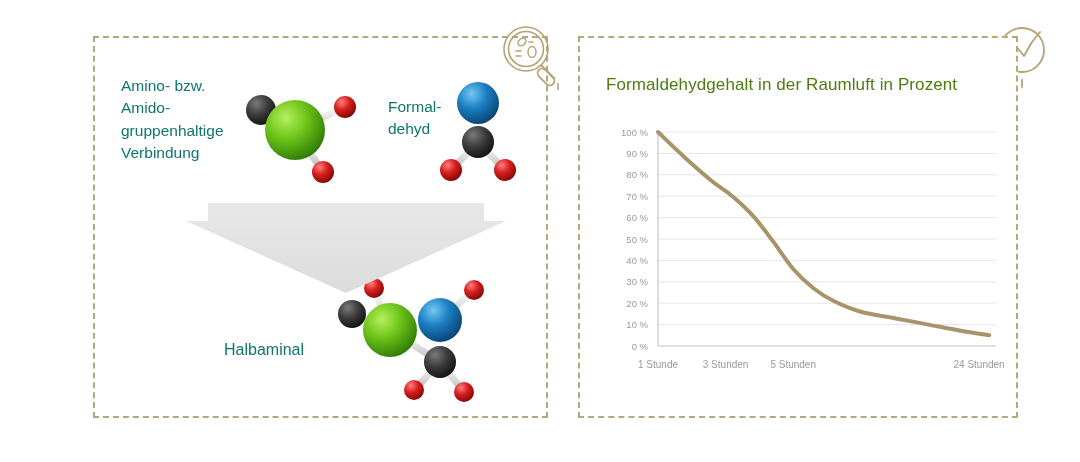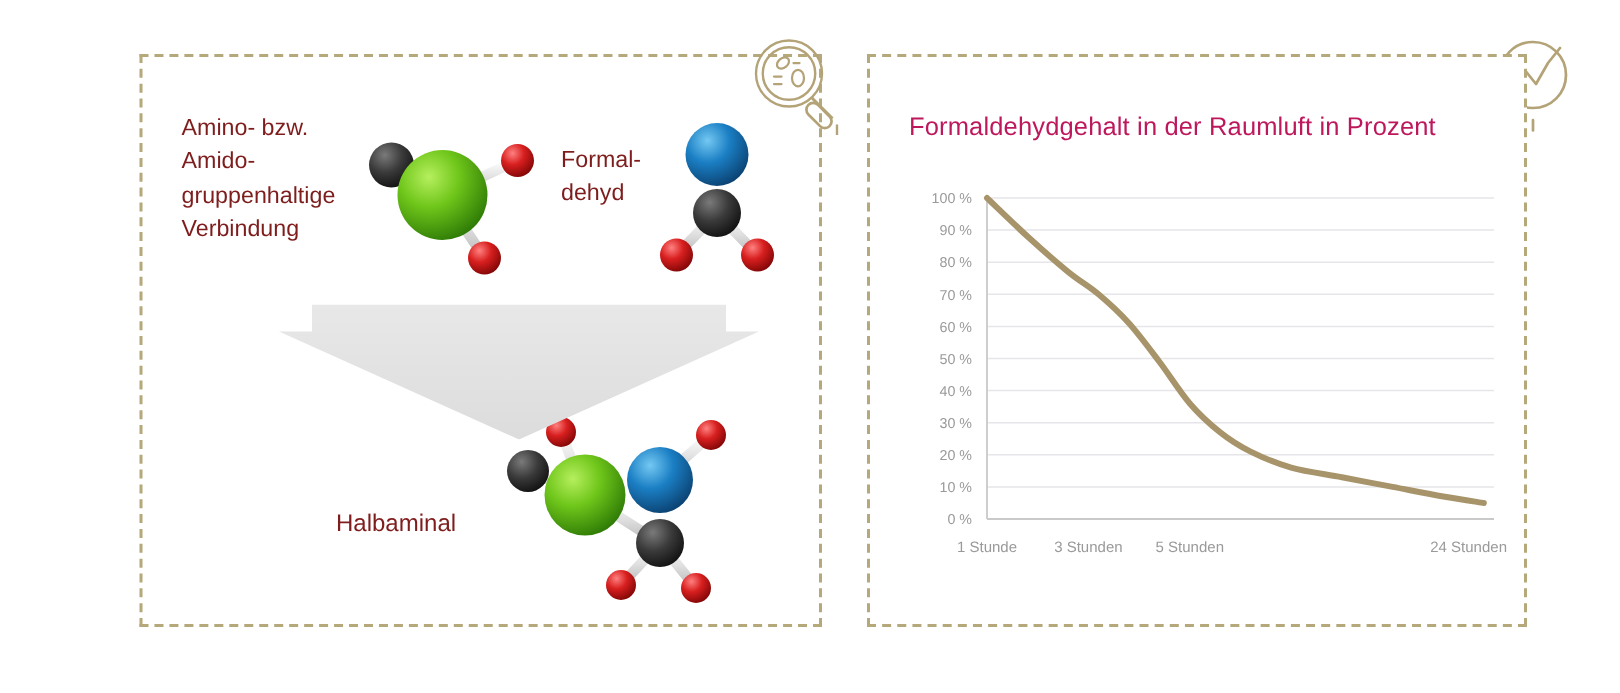--- a/index.html
+++ b/index.html
@@ -30,32 +30,32 @@
     position: absolute;
     width: 72px;
     height: 72px;
   }
   #magnifier-badge { left: 497px; top: 21px; }
   #trend-badge     { left: 988px; top: 18px; }
 
   
   .diagram-label {
     position: absolute;
-    color: #7f1d1d;
+    color: #0f766e;
     font-weight: 300;
     line-height: 1.45;
     white-space: pre-line;
   }
   #amino-label {
     left: 121px; top: 75px;
     width: 150px;
     font-size: 15.5px;
   }
   #formaldehyd-label {
-    left: 374px; top: 96px;
+    left: 388px; top: 96px;
     width: 80px;
     font-size: 15.5px;
   }
   #halbaminal-label {
     left: 224px; top: 338px;
     font-size: 16px;
   }
 
   
   .molecule { position: absolute; }
@@ -69,21 +69,21 @@
     left: 186px; top: 203px;
     width: 320px; height: 90px;
   }
 
   
   #chart-title {
     position: absolute;
     left: 606px; top: 75px;
     font-size: 17px;
     font-weight: 300;
-    color: #be185d;
+    color: #4d7c0f;
     letter-spacing: 0.1px;
   }
   #chart-svg {
     position: absolute;
     left: 596px; top: 118px;
     width: 410px; height: 265px;
   }
   .ytick-text {
     font-size: 9.5px;
     fill: #9a9a9a;

